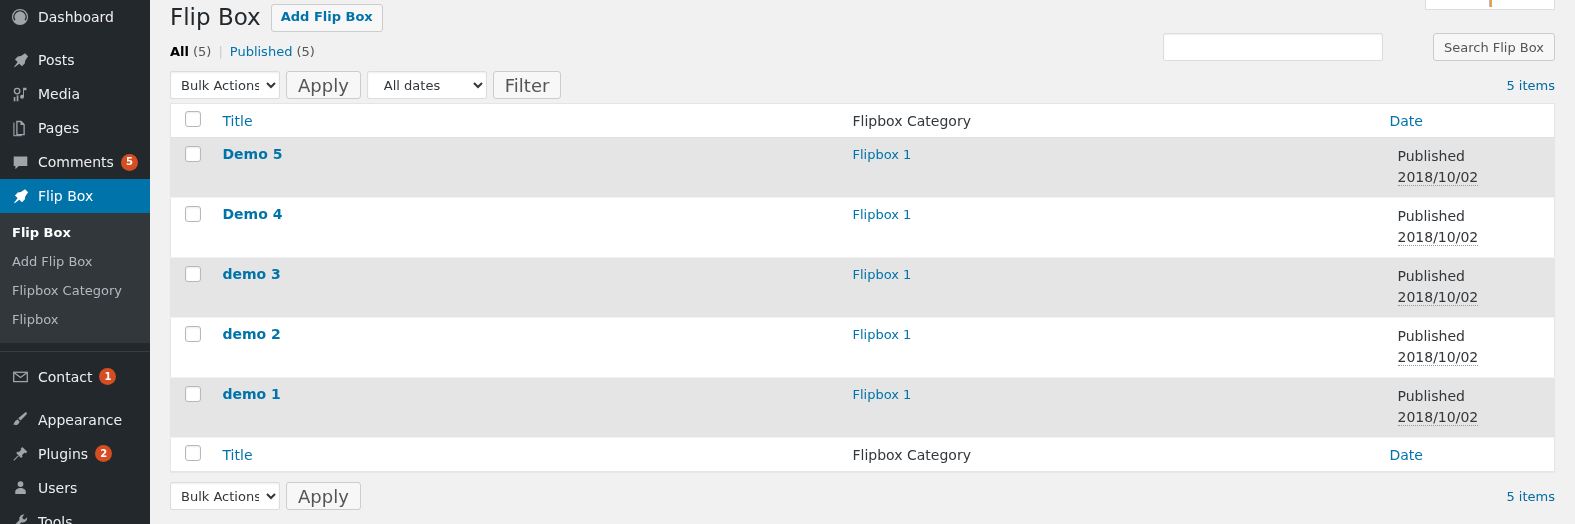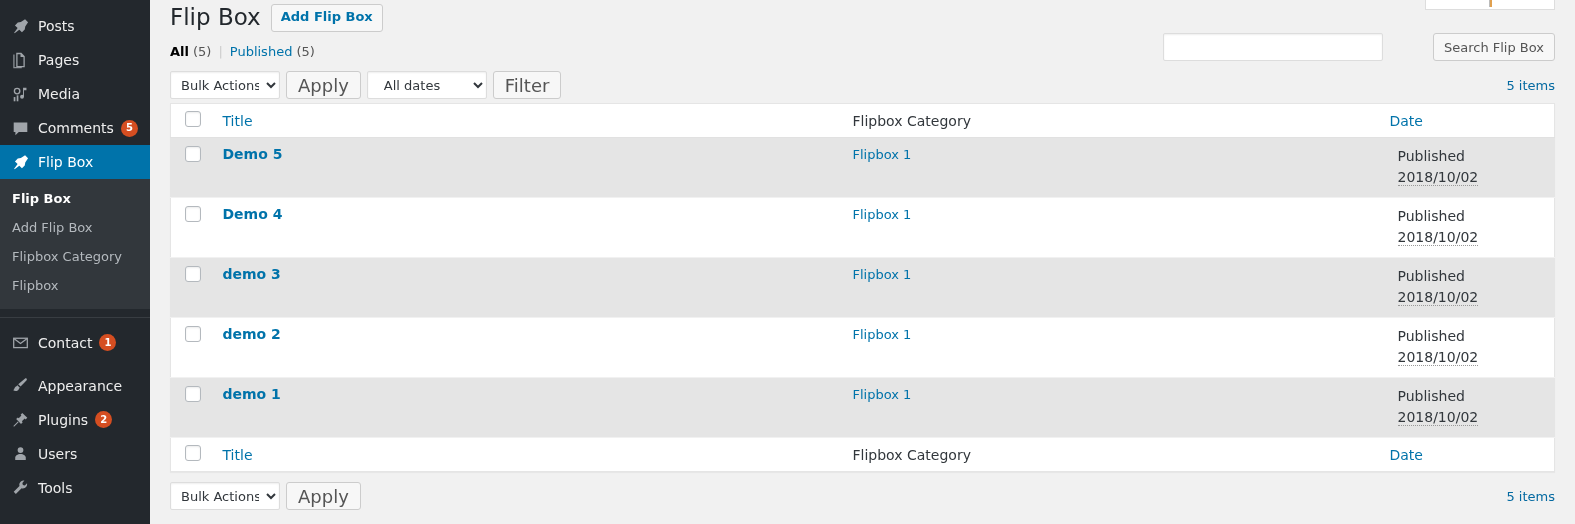--- a/index.html
+++ b/index.html
@@ -278,51 +278,59 @@
     cursor: help;
   }
 </style>
 </head>
 <body>
 
 <div class="screen">
 
   <nav class="sidebar">
 
+    <div class="menu-item">
+      <span class="ico">
+        <svg width="18" height="18" viewBox="0 0 20 20" fill="currentColor">
+          <path d="M10 1a9 9 0 100 18 9 9 0 000-18zm0 1.5a7.5 7.5 0 016.4 11.4l-1.3-.8a6 6 0 10-10.2 0l-1.3.8A7.5 7.5 0 0110 2.5zm2.9 3.2l-2.5 4.1a1.4 1.4 0 00-1.6 2.2 1.4 1.4 0 002.3-1.5l2.6-4.1-.8-.7z"></path>
+        </svg>
+      </span>
+      <span class="lbl">Dashboard</span>
+    </div>
 
     <div class="menu-sep"></div>
 
     <div class="menu-item">
       <span class="ico">
         <svg width="17" height="17" viewBox="0 0 20 20" fill="currentColor">
           <path d="M16.5 2.6l-1.1-1.1-5 3.3-3.6.6-3.3 3.3 3.1 3.1-4.1 5.5.6.6 5.5-4.1 3.1 3.1 3.3-3.3.6-3.6 3.3-5z"></path>
         </svg>
       </span>
       <span class="lbl">Posts</span>
-    </div>
-
-    <div class="menu-item">
-      <span class="ico">
-        <svg width="17" height="17" viewBox="0 0 20 20" fill="currentColor">
-          <path d="M5 1h6l4 4v13H5V1zm1.5 1.5v14H13.5V6H10V2.5H6.5z"></path>
-          <path d="M3 3.5v14h8.5v1.5H1.5v-16H3z" opacity=".85"></path>
-        </svg>
-      </span>
-      <span class="lbl">Pages</span>
     </div>
 
     <div class="menu-item">
       <span class="ico">
         <svg width="17" height="17" viewBox="0 0 20 20" fill="currentColor">
           <path d="M6 2a4 4 0 100 8 4 4 0 000-8zm0 1.6a2.4 2.4 0 110 4.8 2.4 2.4 0 010-4.8zM13 2v8.6a2.6 2.6 0 00-1.2-.3 2.3 2.3 0 102.3 2.3V5h2.9V2H13z"></path>
           <rect x="2" y="13" width="2" height="5"></rect>
           <rect x="5.5" y="11" width="2" height="7"></rect>
         </svg>
       </span>
       <span class="lbl">Media</span>
+    </div>
+
+    <div class="menu-item">
+      <span class="ico">
+        <svg width="17" height="17" viewBox="0 0 20 20" fill="currentColor">
+          <path d="M5 1h6l4 4v13H5V1zm1.5 1.5v14H13.5V6H10V2.5H6.5z"></path>
+          <path d="M3 3.5v14h8.5v1.5H1.5v-16H3z" opacity=".85"></path>
+        </svg>
+      </span>
+      <span class="lbl">Pages</span>
     </div>
 
     <div class="menu-item">
       <span class="ico">
         <svg width="17" height="17" viewBox="0 0 20 20" fill="currentColor">
           <path d="M2 3h16v11H8l-4 4v-4H2V3z"></path>
         </svg>
       </span>
       <span class="lbl">Comments</span>
       <span class="badge">5</span>

